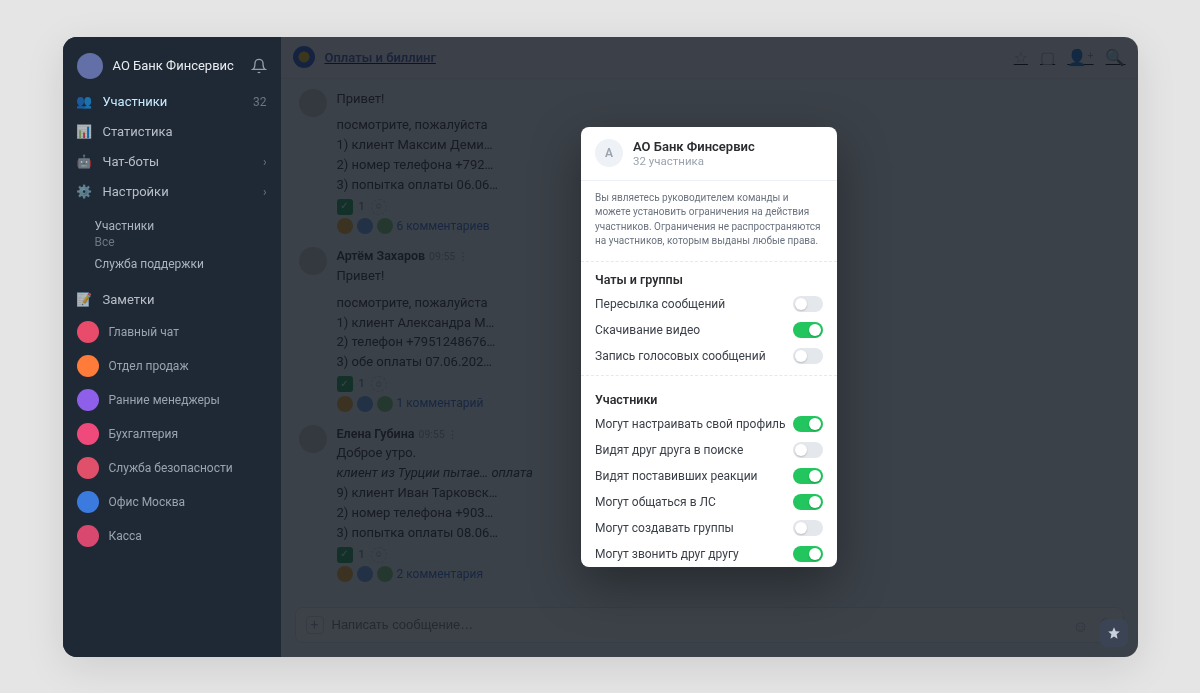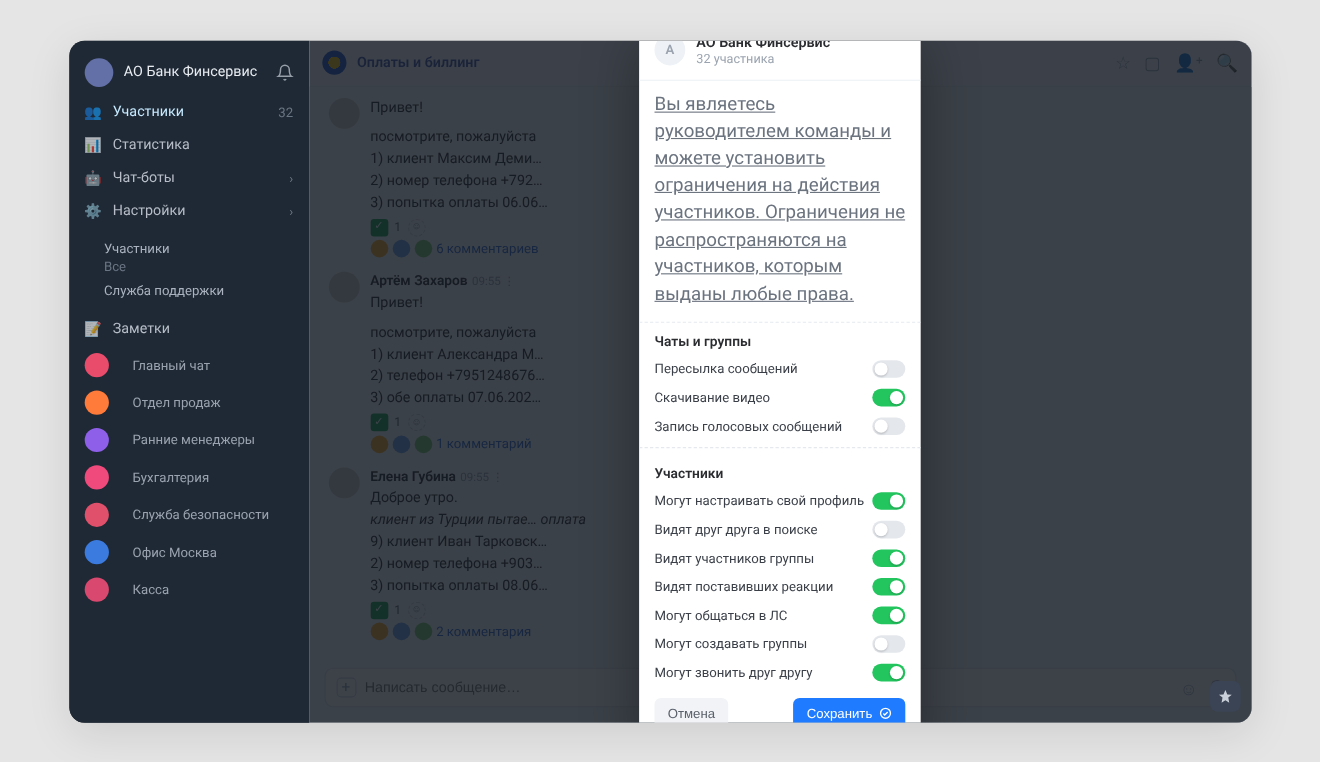--- a/index.html
+++ b/index.html
@@ -11,29 +11,29 @@
   .sb-header { display:flex; align-items:center; padding:8px 14px; gap:10px;}
   .sb-avatar { width:26px; height:26px; border-radius:50%; background:#6370a7;}
   .sb-title { flex:1; font-size:13px; color:#e8ecf1;}
   .sb-bell { width:16px; height:16px; opacity:.7;}
   .sb-item { display:flex; align-items:center; padding:7px 14px; gap:10px; color:#b7bec8;}
   .sb-item.active { color:#c7eaff;}
   .sb-icon { width:16px; height:16px; display:inline-flex; align-items:center; justify-content:center; opacity:.65;}
   .sb-count { margin-left:auto; color:#6b7684; font-size:12px;}
   .sb-sub { padding:6px 14px 2px 32px; font-size:12px; color:#6b7684;}
   .sb-sub .ttl { color:#aab3bf; display:block; margin-bottom:2px;}
-  .sb-chatrow { display:flex; align-items:center; padding:6px 14px; gap:22px;}
+  .sb-chatrow { display:flex; align-items:center; padding:6px 14px; gap:10px;}
   .sb-chatrow .dot { width:22px; height:22px; border-radius:50%; background:#e94b6a;}
   .sb-chatrow .label { font-size:12px; color:#9aa3af;}
   
   .main { flex:1; position:relative; background:#f4f6f8; overflow:hidden;}
   .main-dim { position:absolute; inset:0; background:rgba(18,24,33,.82); z-index:5;}
   
   .chat-col { position:absolute; inset:0; display:flex; flex-direction:column;}
-  .chat-header { height:42px; display:flex; align-items:center; gap:10px; padding:0 12px; border-bottom:1px solid #e5e9ee; background:#f9fafc;}
+  .chat-header { height:42px; display:flex; align-items:center; gap:10px; padding:0 12px; border-bottom:1px solid #e5e9ee; background:#f9fafc;text-decoration:underline;}
   .ch-icon { width:22px; height:22px; border-radius:50%; background: radial-gradient(circle,#f1c40f 35%, #2255cc 36%);}
   .ch-title { font-weight:600; color:#3f52a8; font-size:13px;}
   .ch-actions { margin-left:auto; display:flex; gap:12px; color:#9aa3af;}
   .chat-body { flex:1; padding:10px 18px 0 18px; overflow:hidden; color:#2b2c30; font-size:13px; line-height:1.45;}
   .msg { display:flex; gap:10px; margin-bottom:12px;}
   .msg .av { width:28px; height:28px; border-radius:50%; background:#ccc; flex-shrink:0;}
   .msg .body { flex:1;}
   .msg .author { font-weight:600; font-size:12.5px;}
   .msg .time { font-size:10.5px; color:#9aa3af; margin-left:4px;}
   .msg .line { margin:1px 0;}
@@ -47,21 +47,21 @@
   .composer { margin:8px 14px 14px; border:1px solid #dde3ea; border-radius:8px; height:36px; display:flex; align-items:center; padding:0 10px; gap:8px; background:#fff;}
   .composer .plus { width:18px; height:18px; border:1px solid #cfd6de; border-radius:4px; display:flex; align-items:center; justify-content:center; color:#9aa3af; font-size:14px;}
   .composer input { flex:1; border:none; outline:none; font-size:13px; color:#8d96a3;}
   .composer .icn { width:16px; height:16px; color:#aeb5bf;}
   
   .modal { position:absolute; z-index:20; left:50%; top:50%; transform:translate(-50%,-50%); width:256px; background:#fff; border-radius:8px; box-shadow:0 18px 50px rgba(0,0,0,.35); overflow:hidden; font-size:12.5px; color:#2b2c30;}
   .modal-hd { display:flex; align-items:center; gap:10px; padding:12px 14px; border-bottom:1px solid #edf1f5;}
   .modal-av { width:28px; height:28px; border-radius:50%; background:#eef1f5; color:#9aa3af; display:flex; align-items:center; justify-content:center; font-weight:600; font-size:12px;}
   .modal-ttl { font-weight:600; font-size:13px;}
   .modal-sub { font-size:11.5px; color:#9aa3af;}
-  .modal-desc { padding:10px 14px 12px; font-size:17px; color:#6b737f; line-height:1.45; border-bottom:1px dashed #e5e9ee;text-decoration:underline;}
+  .modal-desc { padding:10px 14px 12px; font-size:10px; color:#6b737f; line-height:1.45; border-bottom:1px dashed #e5e9ee;}
   .sec-title { font-weight:600; padding:10px 14px 4px; font-size:12.5px;}
   .opt { display:flex; align-items:center; justify-content:space-between; padding:5px 14px;}
   .opt span { font-size:12px; color:#3a3f48;}
   .tgl { width:30px; height:16px; border-radius:10px; background:#e4e7ec; position:relative; transition:.15s;}
   .tgl::after { content:""; position:absolute; width:12px; height:12px; background:#fff; border-radius:50%; top:2px; left:2px; box-shadow:0 1px 2px rgba(0,0,0,.2); transition:.15s;}
   .tgl.on { background:#22c55e;}
   .tgl.on::after { left:16px;}
   .dash { border-top:1px dashed #e5e9ee; margin:6px 0;}
   .modal-ft { display:flex; gap:8px; padding:10px 14px 12px;}
   .btn { border-radius:6px; padding:7px 12px; font-size:12px; border:none; cursor:pointer; display:inline-flex; align-items:center; gap:6px;}
@@ -266,50 +266,36 @@
         <div id="opts2">
             <div class="opt">
               <span>Могут настраивать свой профиль</span>
       <div class="tgl on"></div>
             </div>
             <div class="opt">
               <span>Видят друг друга в поиске</span>
       <div class="tgl "></div>
             </div>
             <div class="opt">
-              <span>Видят участников группы</span>
-      <div class="tgl on"></div>
-            </div>
-            <div class="opt">
               <span>Видят поставивших реакции</span>
       <div class="tgl on"></div>
             </div>
             <div class="opt">
               <span>Могут общаться в ЛС</span>
       <div class="tgl on"></div>
             </div>
             <div class="opt">
               <span>Могут создавать группы</span>
       <div class="tgl "></div>
             </div>
             <div class="opt">
               <span>Могут звонить друг другу</span>
       <div class="tgl on"></div>
             </div>
           </div>
-        <div class="modal-ft">
-          <button class="btn btn-cancel">Отмена</button>
-          <button class="btn btn-save">
-            <span>Сохранить</span>
-            <svg viewBox="0 0 24 24" fill="none" stroke="#fff" stroke-width="2.5">
-                <circle cx="12" cy="12" r="9"></circle>
-                <path d="M8 12.5l2.5 2.5L16 9.5"></path>
-              </svg>
-          </button>
-        </div>
       </div>
 
       <div class="fab">
         <svg viewBox="0 0 24 24" fill="#c9d0d9">
             <path d="M12 2l3 7 7 .5-5.5 4.5L18 22l-6-4-6 4 1.5-8L2 9.5 9 9z"></path>
           </svg>
       </div>
     </div>
 
   </div>

